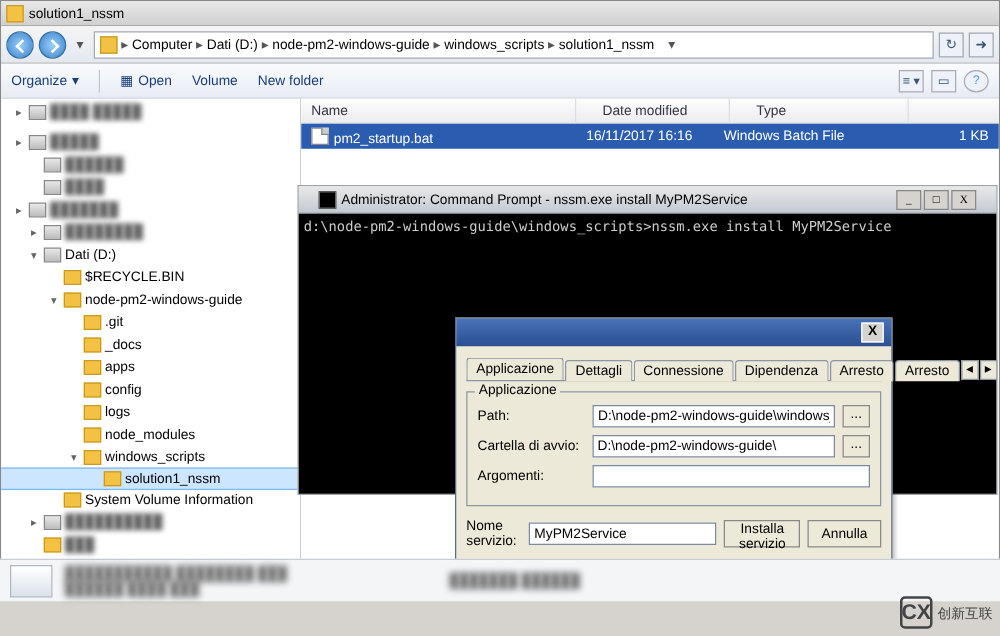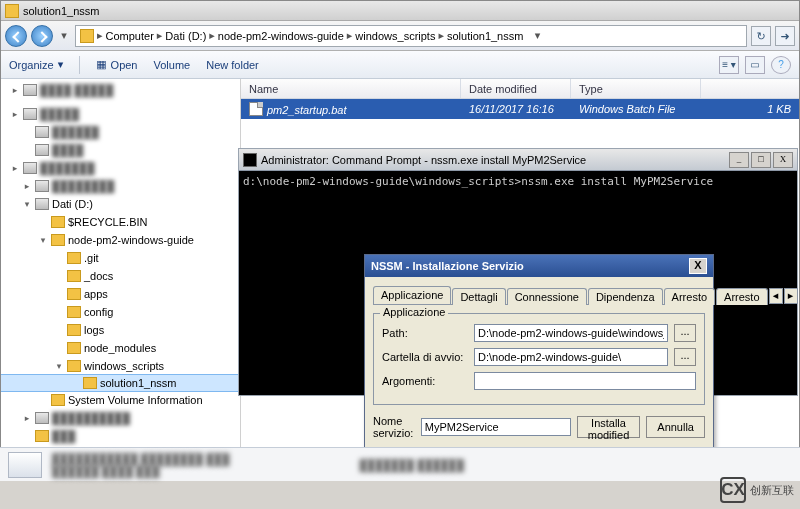--- a/index.html
+++ b/index.html
@@ -34,31 +34,31 @@
   .tree-row { display:flex; align-items:center; height:18px; padding-left:4px; gap:3px; white-space:nowrap;}
   .tree-row.blur span.txt{ color: transparent; text-shadow: 0 0 4px #666; }
   .tree-row.sel { background:#cde6ff; border:1px solid #7fb8f0; margin:-1px;}
   .indent{display:inline-block;}
   .caret { width:10px; text-align:center; color:#666; font-size:9px;}
   .fold { width:14px;height:12px; background:#f3c244; border:1px solid #c99a1e; flex-shrink:0;}
   .fold.g{background:linear-gradient(#e8e8e8,#bcbcbc);border-color:#888;}
   .txt{color:#000;}
 
   .list { flex:1; background:#fff; }
-  .list-hdr { display:flex; height:20px; background:linear-gradient(#fdfdfd,#ececf0); border-bottom:1px solid #d0d6e0;}
+  .list-hdr { display:flex; height:20px; background:linear-gradient(#fdfdfd,#ececf0); border-bottom:1px solid #d0d6e0;gap:13px;}
   .lh { padding:0 8px; line-height:20px; border-right:1px solid #d8dde6; color:#334;}
   .list-row { display:flex; height:20px; align-items:center; }
   .list-row.sel{ background:#2a5db0; color:#fff;}
-  .lc{ padding:0 8px; overflow:hidden; white-space:nowrap;font-style:italic;}
+  .lc{ padding:0 8px; overflow:hidden; white-space:nowrap;}
   .lc .fileico{ width:14px;height:14px; background:#fff; border:1px solid #888; display:inline-block; margin-right:4px; vertical-align:-2px; position:relative;}
   .lc .fileico:before{content:"";position:absolute;width:5px;height:5px;background:#ccc;right:-1px;top:-1px;border-left:1px solid #888;border-bottom:1px solid #888;}
 
   
   .cmdwin { position:absolute; left:238px; top:148px; width:560px; height:248px; border:1px solid #9aa4b0; background:#ece9d8;}
-  .cmd-title{ height:22px; background:linear-gradient(#e8e8e8,#c4cad2); display:flex; align-items:center; padding:0 4px; gap:4px; border-bottom:1px solid #8c97a6;justify-content:space-between;}
+  .cmd-title{ height:22px; background:linear-gradient(#e8e8e8,#c4cad2); display:flex; align-items:center; padding:0 16px; gap:4px; border-bottom:1px solid #8c97a6;justify-content:space-between;}
   .cmd-title .ico{width:14px;height:14px;background:#000;border:1px solid #666;}
   .winbtns{margin-left:auto; display:flex;}
   .winbtn{width:20px;height:16px;background:#d6d3ce;border:1px solid #888;margin-left:2px;text-align:center;line-height:13px;font-family:Verdana;font-size:9px;}
   .cmd-body{ background:#000; color:#ccc; font-family:"Lucida Console",monospace; font-size:11px; padding:4px; height:calc(100% - 22px); white-space:pre;}
 
   
   .dlg { position:absolute; left:364px; top:254px; width:350px; background:#ece9d8; border:1px solid #5a6a8a; box-shadow:2px 2px 4px rgba(0,0,0,.3);}
   .dlg-title{ height:22px; background:linear-gradient(#4a72b8,#2a4f92); color:#fff; display:flex; align-items:center; padding:0 6px; font-weight:bold;}
   .dlg-title .x{margin-left:auto; width:18px;height:16px;background:#d6d3ce;border:1px solid #fff;color:#000;text-align:center;line-height:13px;font-weight:bold;}
   .dlg-body{padding:6px 8px 10px 8px;}
@@ -278,21 +278,20 @@
       <div class="winbtn">_</div>
       <div class="winbtn">□</div>
       <div class="winbtn">X</div>
     </div>
   </div>
   <div class="cmd-body">d:\node-pm2-windows-guide\windows_scripts&gt;nssm.exe install MyPM2Service</div>
 </div>
 
 <div class="dlg">
   <div class="dlg-title">
-    <span>NSSM - Installazione Servizio</span>
     <span class="x">X</span>
   </div>
   <div class="dlg-body">
     <div class="tabs">
       <div class="tab act">Applicazione</div>
       <div class="tab">Dettagli</div>
       <div class="tab">Connessione</div>
       <div class="tab">Dipendenza</div>
       <div class="tab">Arresto</div>
       <div class="tab">Arresto</div>
@@ -314,21 +313,21 @@
         <div class="browse">...</div>
       </div>
       <div class="frow">
         <label>Argomenti:</label>
         <input value="" style="">
       </div>
     </div>
     <div class="dlg-foot">
       <label>Nome servizio:</label>
       <input value="MyPM2Service" style="">
-      <button class="btn">Installa modified</button>
+      <button class="btn">Installa servizio</button>
       <button class="btn">Annulla</button>
     </div>
   </div>
 </div>
 
 <div class="statusbar">
   <div class="thumb"></div>
   <div>
     <div class="blurtxt">███████████ ████████ ███</div>
     <div class="blurtxt">██████ ████ ███</div>

